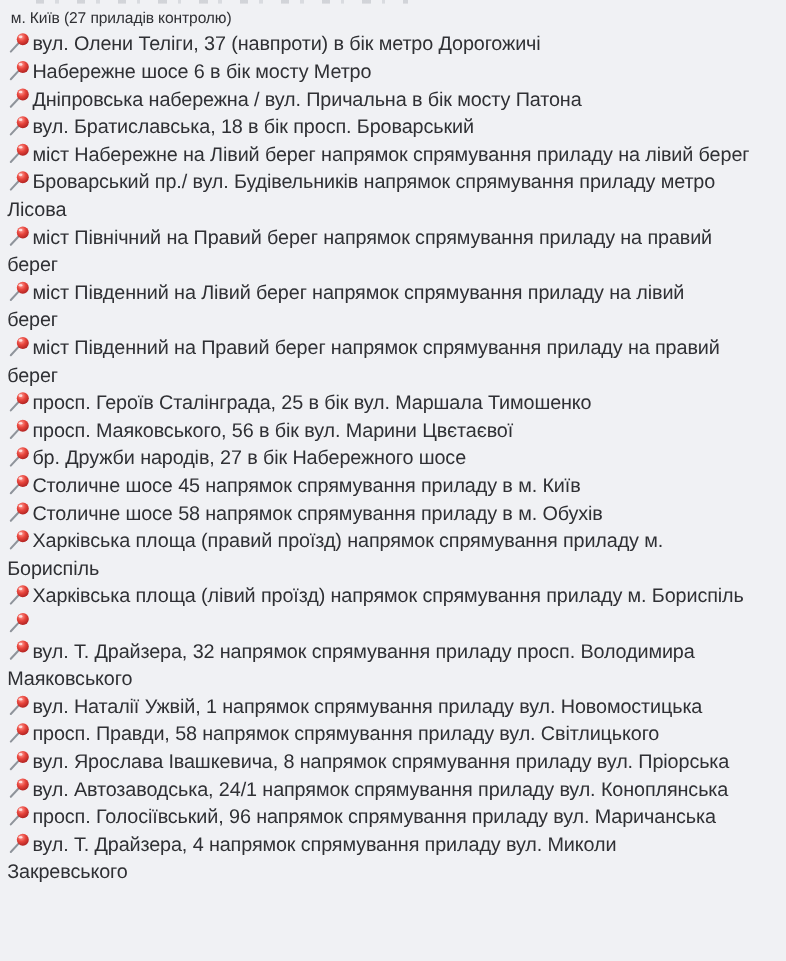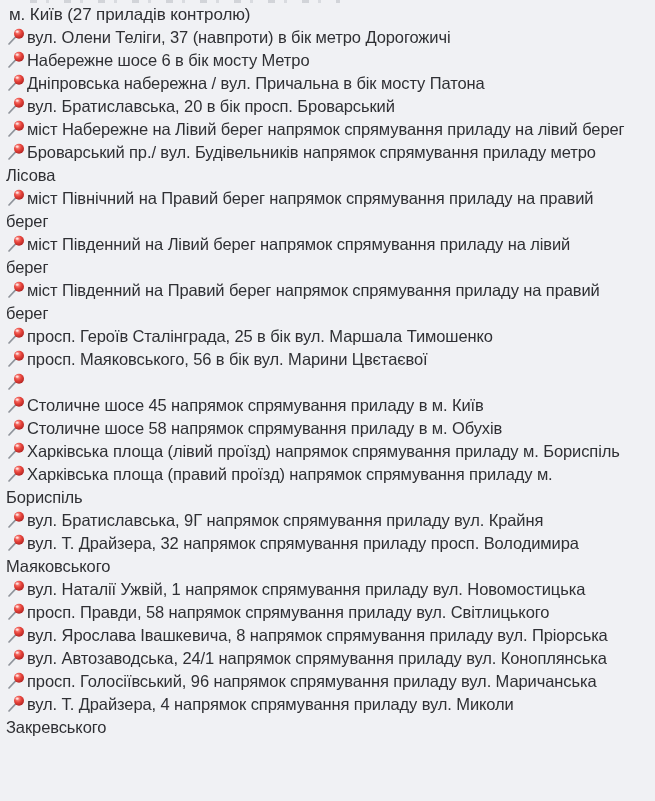--- a/index.html
+++ b/index.html
@@ -36,21 +36,21 @@
     opacity: 0.55;
     background: repeating-linear-gradient(
       90deg,
       #b9bcc2 0 7px,
       transparent 7px 16px,
       #c6c9cf 16px 19px,
       transparent 19px 34px
     );
   }
   .header {
-    font-size: 17px;
+    font-size: 13px;
     line-height: 23px;
     letter-spacing: -0.1px;
     padding-left: 3px;
   }
   .item {
     font-size: 16.5px;
     line-height: 23px;
   }
   .item-text {
     white-space: pre-line;
@@ -115,21 +115,21 @@
             <defs>
               <radialGradient id="pinGrad" cx="38%" cy="30%" r="78%">
                 <stop offset="0%" stop-color="#ff9d97"></stop>
                 <stop offset="45%" stop-color="var(--pin-ball, #e8453c)"></stop>
                 <stop offset="100%" stop-color="#a81d1d"></stop>
               </radialGradient>
             </defs>
             <path d="M3 16 L10.6 7.8" stroke="var(--pin-needle, #8f949b)" stroke-width="1.7" stroke-linecap="round" fill="none"></path>
             <circle cx="13" cy="5.8" r="5" fill="url(#pinGrad)"></circle>
             <ellipse cx="11.1" cy="3.7" rx="1.6" ry="1.1" fill="var(--pin-highlight, #ffffff)" opacity="0.7"></ellipse>
-          </svg></span><span class="item-text">вул. Братиславська, 20 в бік просп. Броварський</span></div>
+          </svg></span><span class="item-text">вул. Братиславська, 18 в бік просп. Броварський</span></div>
 
 
   <div class="item"><span class="pin"><svg width="20" height="18" viewBox="0 0 20 18" xmlns="http://www.w3.org/2000/svg">
             <defs>
               <radialGradient id="pinGrad" cx="38%" cy="30%" r="78%">
                 <stop offset="0%" stop-color="#ff9d97"></stop>
                 <stop offset="45%" stop-color="var(--pin-ball, #e8453c)"></stop>
                 <stop offset="100%" stop-color="#a81d1d"></stop>
               </radialGradient>
             </defs>
@@ -226,21 +226,21 @@
             <defs>
               <radialGradient id="pinGrad" cx="38%" cy="30%" r="78%">
                 <stop offset="0%" stop-color="#ff9d97"></stop>
                 <stop offset="45%" stop-color="var(--pin-ball, #e8453c)"></stop>
                 <stop offset="100%" stop-color="#a81d1d"></stop>
               </radialGradient>
             </defs>
             <path d="M3 16 L10.6 7.8" stroke="var(--pin-needle, #8f949b)" stroke-width="1.7" stroke-linecap="round" fill="none"></path>
             <circle cx="13" cy="5.8" r="5" fill="url(#pinGrad)"></circle>
             <ellipse cx="11.1" cy="3.7" rx="1.6" ry="1.1" fill="var(--pin-highlight, #ffffff)" opacity="0.7"></ellipse>
-          </svg></span></div>
+          </svg></span><span class="item-text">бр. Дружби народів, 27 в бік Набережного шосе</span></div>
 
   <div class="item"><span class="pin"><svg width="20" height="18" viewBox="0 0 20 18" xmlns="http://www.w3.org/2000/svg">
             <defs>
               <radialGradient id="pinGrad" cx="38%" cy="30%" r="78%">
                 <stop offset="0%" stop-color="#ff9d97"></stop>
                 <stop offset="45%" stop-color="var(--pin-ball, #e8453c)"></stop>
                 <stop offset="100%" stop-color="#a81d1d"></stop>
               </radialGradient>
             </defs>
             <path d="M3 16 L10.6 7.8" stroke="var(--pin-needle, #8f949b)" stroke-width="1.7" stroke-linecap="round" fill="none"></path>
@@ -253,33 +253,20 @@
               <radialGradient id="pinGrad" cx="38%" cy="30%" r="78%">
                 <stop offset="0%" stop-color="#ff9d97"></stop>
                 <stop offset="45%" stop-color="var(--pin-ball, #e8453c)"></stop>
                 <stop offset="100%" stop-color="#a81d1d"></stop>
               </radialGradient>
             </defs>
             <path d="M3 16 L10.6 7.8" stroke="var(--pin-needle, #8f949b)" stroke-width="1.7" stroke-linecap="round" fill="none"></path>
             <circle cx="13" cy="5.8" r="5" fill="url(#pinGrad)"></circle>
             <ellipse cx="11.1" cy="3.7" rx="1.6" ry="1.1" fill="var(--pin-highlight, #ffffff)" opacity="0.7"></ellipse>
           </svg></span><span class="item-text">Столичне шосе 58 напрямок спрямування приладу в м. Обухів</span></div>
-
-  <div class="item"><span class="pin"><svg width="20" height="18" viewBox="0 0 20 18" xmlns="http://www.w3.org/2000/svg">
-            <defs>
-              <radialGradient id="pinGrad" cx="38%" cy="30%" r="78%">
-                <stop offset="0%" stop-color="#ff9d97"></stop>
-                <stop offset="45%" stop-color="var(--pin-ball, #e8453c)"></stop>
-                <stop offset="100%" stop-color="#a81d1d"></stop>
-              </radialGradient>
-            </defs>
-            <path d="M3 16 L10.6 7.8" stroke="var(--pin-needle, #8f949b)" stroke-width="1.7" stroke-linecap="round" fill="none"></path>
-            <circle cx="13" cy="5.8" r="5" fill="url(#pinGrad)"></circle>
-            <ellipse cx="11.1" cy="3.7" rx="1.6" ry="1.1" fill="var(--pin-highlight, #ffffff)" opacity="0.7"></ellipse>
-          </svg></span><span class="item-text">Харківська площа (лівий проїзд) напрямок спрямування приладу м. Бориспіль</span></div>
 
   <div class="item"><span class="pin"><svg width="20" height="18" viewBox="0 0 20 18" xmlns="http://www.w3.org/2000/svg">
             <defs>
               <radialGradient id="pinGrad" cx="38%" cy="30%" r="78%">
                 <stop offset="0%" stop-color="#ff9d97"></stop>
                 <stop offset="45%" stop-color="var(--pin-ball, #e8453c)"></stop>
                 <stop offset="100%" stop-color="#a81d1d"></stop>
               </radialGradient>
             </defs>
             <path d="M3 16 L10.6 7.8" stroke="var(--pin-needle, #8f949b)" stroke-width="1.7" stroke-linecap="round" fill="none"></path>
@@ -292,21 +279,34 @@
             <defs>
               <radialGradient id="pinGrad" cx="38%" cy="30%" r="78%">
                 <stop offset="0%" stop-color="#ff9d97"></stop>
                 <stop offset="45%" stop-color="var(--pin-ball, #e8453c)"></stop>
                 <stop offset="100%" stop-color="#a81d1d"></stop>
               </radialGradient>
             </defs>
             <path d="M3 16 L10.6 7.8" stroke="var(--pin-needle, #8f949b)" stroke-width="1.7" stroke-linecap="round" fill="none"></path>
             <circle cx="13" cy="5.8" r="5" fill="url(#pinGrad)"></circle>
             <ellipse cx="11.1" cy="3.7" rx="1.6" ry="1.1" fill="var(--pin-highlight, #ffffff)" opacity="0.7"></ellipse>
-          </svg></span><span class="item-text">вул. Братиславська, 9Г напрямок спрямування приладу вул. Крайня</span></div>
+          </svg></span><span class="item-text">Харківська площа (лівий проїзд) напрямок спрямування приладу м. Бориспіль</span></div>
+
+  <div class="item"><span class="pin"><svg width="20" height="18" viewBox="0 0 20 18" xmlns="http://www.w3.org/2000/svg">
+            <defs>
+              <radialGradient id="pinGrad" cx="38%" cy="30%" r="78%">
+                <stop offset="0%" stop-color="#ff9d97"></stop>
+                <stop offset="45%" stop-color="var(--pin-ball, #e8453c)"></stop>
+                <stop offset="100%" stop-color="#a81d1d"></stop>
+              </radialGradient>
+            </defs>
+            <path d="M3 16 L10.6 7.8" stroke="var(--pin-needle, #8f949b)" stroke-width="1.7" stroke-linecap="round" fill="none"></path>
+            <circle cx="13" cy="5.8" r="5" fill="url(#pinGrad)"></circle>
+            <ellipse cx="11.1" cy="3.7" rx="1.6" ry="1.1" fill="var(--pin-highlight, #ffffff)" opacity="0.7"></ellipse>
+          </svg></span></div>
 
   <div class="item"><span class="pin"><svg width="20" height="18" viewBox="0 0 20 18" xmlns="http://www.w3.org/2000/svg">
             <defs>
               <radialGradient id="pinGrad" cx="38%" cy="30%" r="78%">
                 <stop offset="0%" stop-color="#ff9d97"></stop>
                 <stop offset="45%" stop-color="var(--pin-ball, #e8453c)"></stop>
                 <stop offset="100%" stop-color="#a81d1d"></stop>
               </radialGradient>
             </defs>
             <path d="M3 16 L10.6 7.8" stroke="var(--pin-needle, #8f949b)" stroke-width="1.7" stroke-linecap="round" fill="none"></path>

